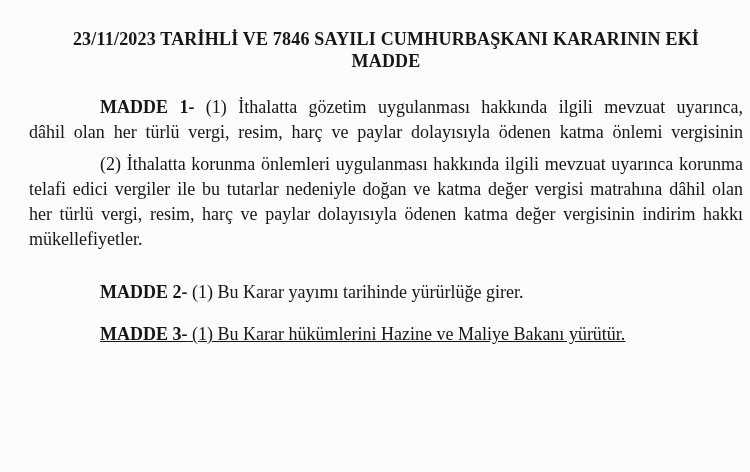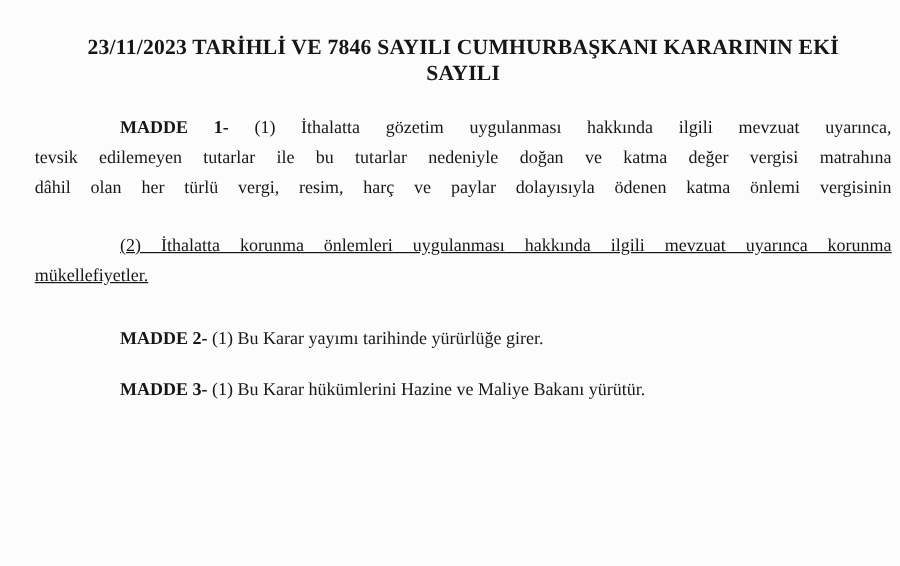--- a/index.html
+++ b/index.html
@@ -42,27 +42,27 @@
     text-align: center;
     font-weight: bold;
     font-size: 18px;
     line-height: 22px;
     letter-spacing: 0.2px;
   }
   .doc-title .t-line { display: block; }
   .doc-body { display: block; }
   .para {
     margin: 0;
-    font-size: 15px;
+    font-size: 18px;
     line-height: 25px;
   }
   .doc-body .para:nth-child(1) { margin-top: 23px; }
-  .doc-body .para:nth-child(2) { margin-top: 23px; text-decoration: underline; }
+  .doc-body .para:nth-child(2) { margin-top: 7px; }
   .doc-body .para:nth-child(3) { margin-top: 28px; }
-  .doc-body .para:nth-child(4) { margin-top: 17px; }
+  .doc-body .para:nth-child(4) { margin-top: 17px; text-decoration: underline; }
   .line {
     text-align: justify;
     text-align-last: justify;
     text-justify: inter-word;
     white-space: normal;
   }
   .line.last {
     text-align-last: left;
   }
   .line.indent {
@@ -70,30 +70,31 @@
   }
   .b { font-weight: bold; }
 </style>
 </head>
 <body>
 
 <div class="page" style="background: rgb(252, 252, 252); color: rgb(22, 22, 22);">
   <div class="content">
     <h1 class="doc-title">
       <span class="t-line">23/11/2023 TARİHLİ VE 7846 SAYILI CUMHURBAŞKANI KARARININ EKİ</span>
-      <span class="t-line">SAYILI</span>
+      <span class="t-line">MADDE</span>
     </h1>
     <div class="doc-body" id="doc-body">
         <div class="para">
           <div class="line indent"><span class="b">MADDE 1-</span> (1) İthalatta gözetim uygulanması hakkında ilgili mevzuat uyarınca,</div>
-          <div class="line">tevsik edilemeyen tutarlar ile bu tutarlar nedeniyle doğan ve katma değer vergisi matrahına</div>
           <div class="line">dâhil olan her türlü vergi, resim, harç ve paylar dolayısıyla ödenen katma önlemi vergisinin</div>
         </div>
         <div class="para">
           <div class="line indent">(2) İthalatta korunma önlemleri uygulanması hakkında ilgili mevzuat uyarınca korunma</div>
+          <div class="line">telafi edici vergiler ile bu tutarlar nedeniyle doğan ve katma değer vergisi matrahına dâhil olan</div>
+          <div class="line">her türlü vergi, resim, harç ve paylar dolayısıyla ödenen katma değer vergisinin indirim hakkı</div>
           <div class="line last">mükellefiyetler.</div>
         </div>
         <div class="para">
           <div class="line indent last"><span class="b">MADDE 2-</span> (1) Bu Karar yayımı tarihinde yürürlüğe girer.</div>
         </div>
         <div class="para">
           <div class="line indent last"><span class="b">MADDE 3-</span> (1) Bu Karar hükümlerini Hazine ve Maliye Bakanı yürütür.</div>
         </div>
       </div>
   </div>

